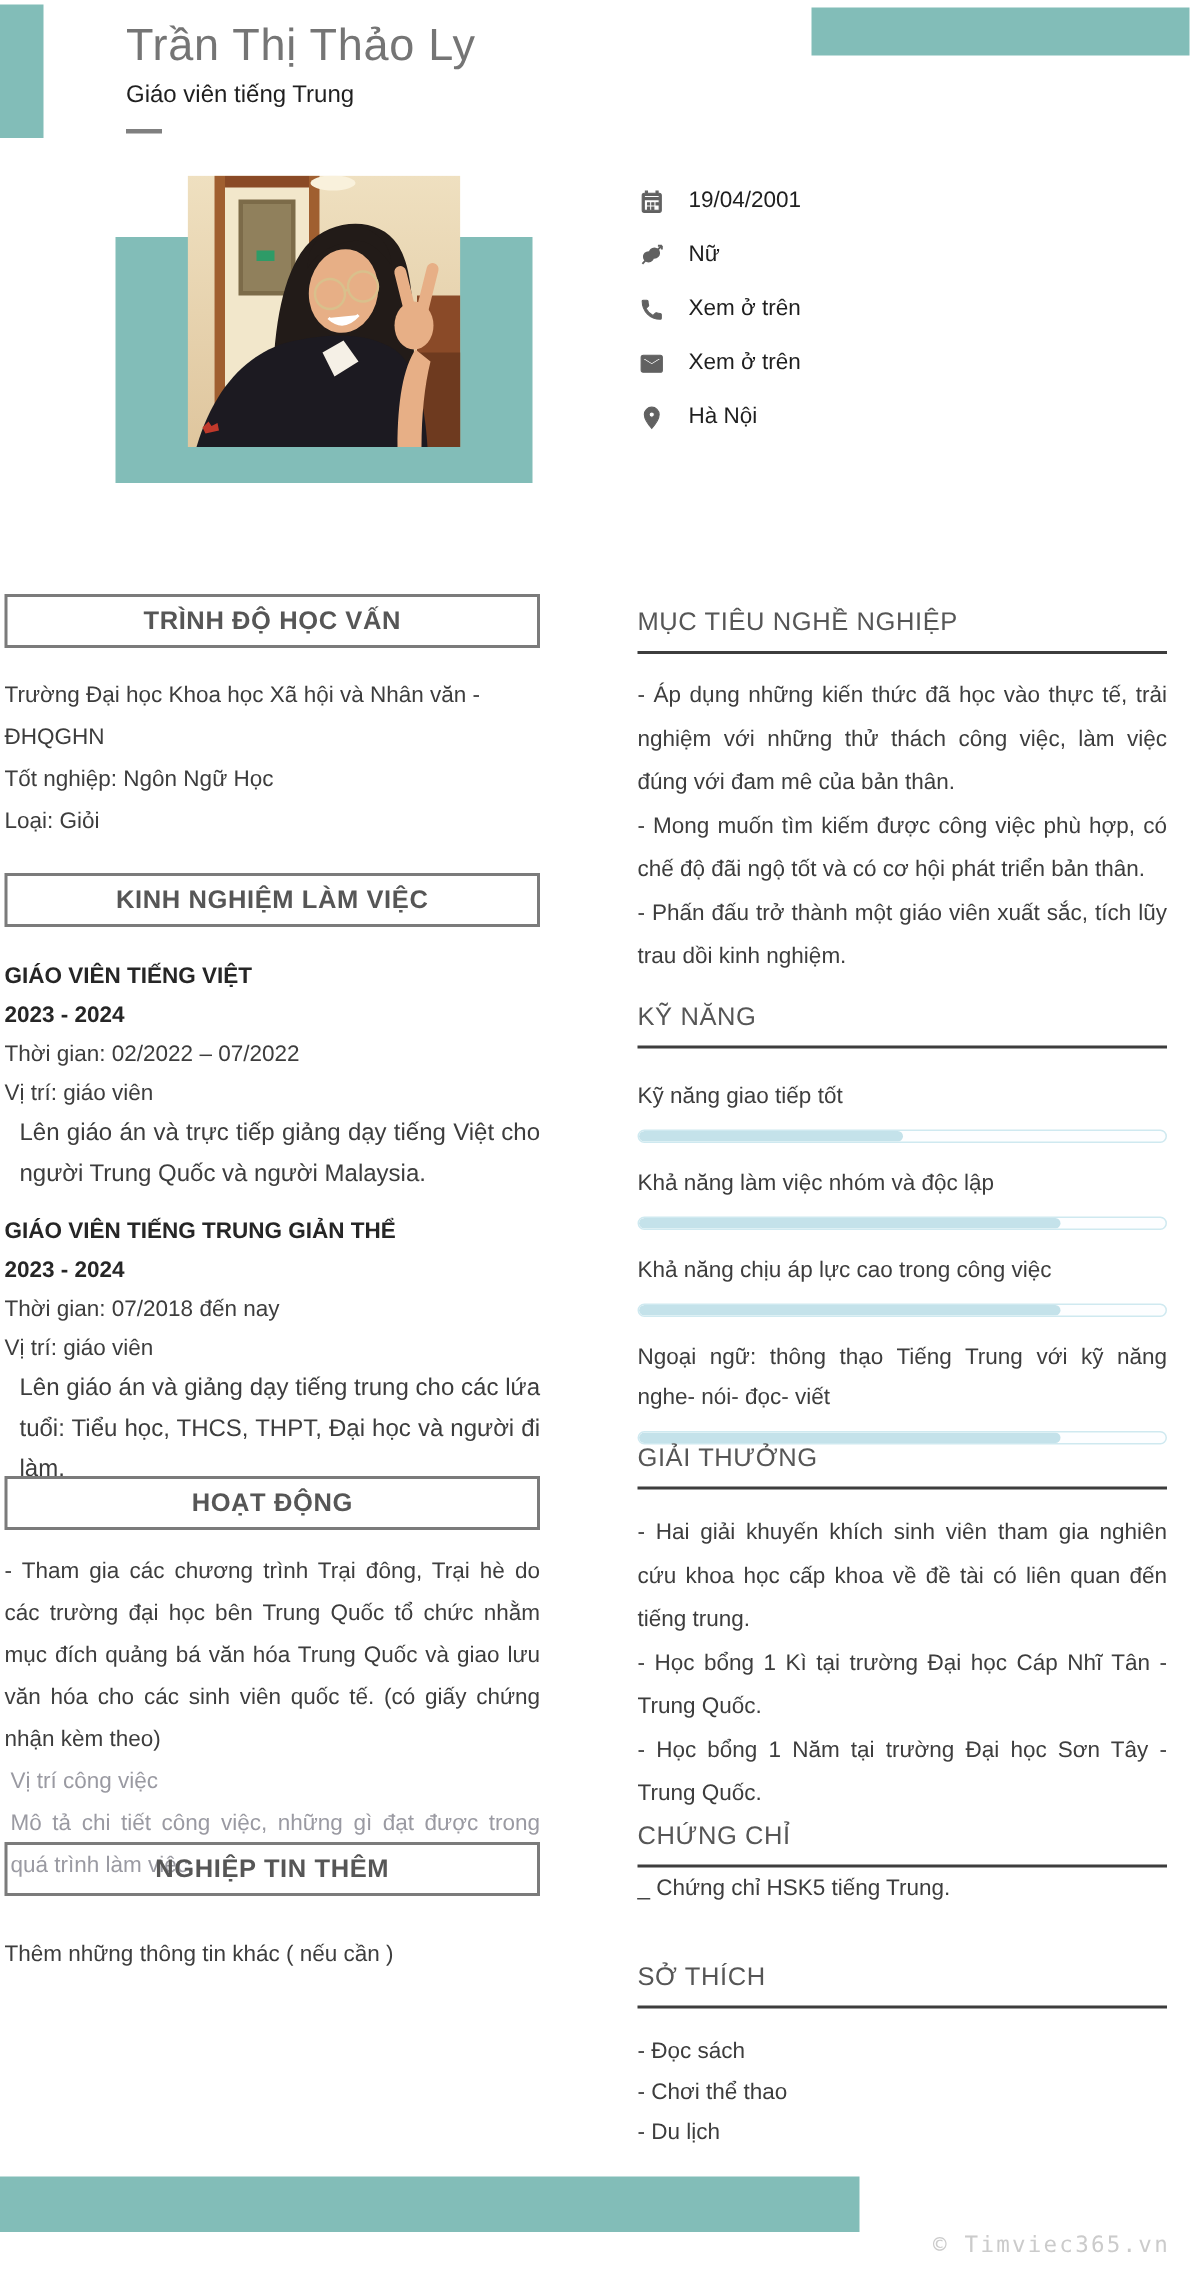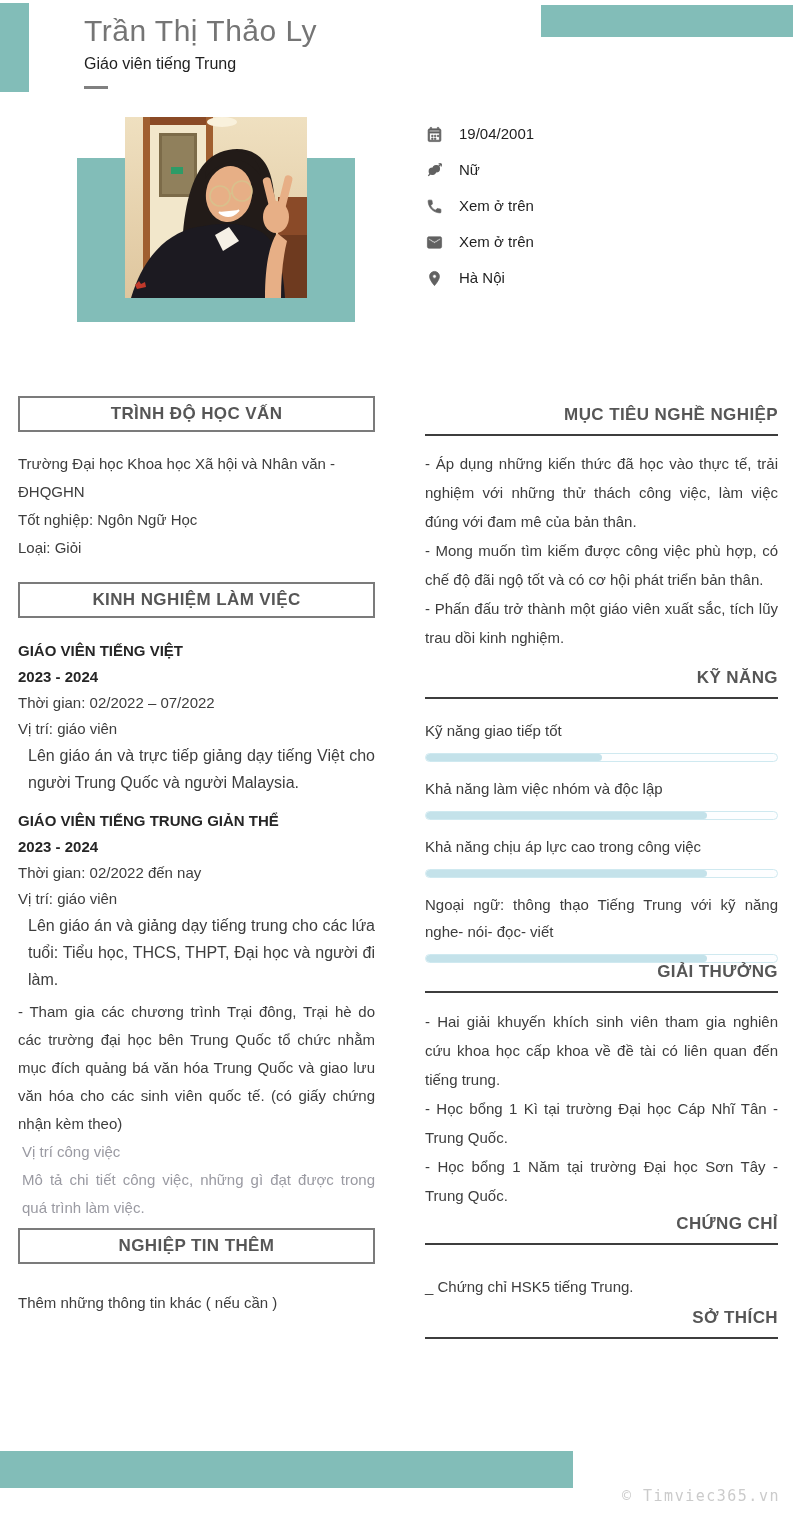--- a/index.html
+++ b/index.html
@@ -30,54 +30,54 @@
   .photo svg{display:block;}
 
   
   .pinfo{position:absolute;left:425px;top:125px;display:flex;flex-direction:column;gap:16px;}
   .pinfo-row{display:flex;align-items:flex-start;gap:16px;height:20px;}
   .pinfo-row .ic{width:18px;height:18px;display:flex;align-items:center;justify-content:center;}
   .pinfo-row .ic svg{width:17px;height:17px;fill:#616161;stroke:#616161;}
   .pinfo-row .val{font-size:15px;color:#1f1f1f;}
 
   
-  .lcol{position:absolute;left:18px;width:357px;}
+  .lcol{position:absolute;left:3px;width:357px;}
   .boxed-heading{width:357px;height:36px;border:2px solid var(--box-border);
     display:flex;align-items:center;justify-content:center;
     font-size:17px;font-weight:bold;color:var(--heading);letter-spacing:.4px;}
   .l-body{font-size:15px;color:var(--body);}
   .edu-lines{margin-top:18px;line-height:28px;}
   .exp-body{margin-top:20px;}
   .job{margin-bottom:12px;}
   .job .jt{font-weight:bold;color:#262626;font-size:15px;line-height:26px;}
   .job .jy{font-weight:bold;color:#262626;font-size:15px;line-height:26px;}
   .job .jl{font-size:15px;color:var(--body);line-height:26px;}
   .job .jd{font-size:16px;color:var(--body);line-height:27px;padding-left:10px;text-align:justify;}
   .act-body{margin-top:14px;line-height:28px;}
   .act-text{text-align:justify;}
   .gray{color:var(--placeholder);}
   .gray-pos{padding-left:4px;}
   .gray-desc{padding-left:4px;text-align:justify;}
   .info-body{margin-top:26px;line-height:26px;}
 
   
   .rcol{position:absolute;left:425px;width:353px;}
-  .r-heading{font-size:17px;font-weight:bold;color:var(--heading);text-align:right;letter-spacing:.4px;}
+  .r-heading{font-size:17px;font-weight:normal;color:var(--heading);text-align:left;letter-spacing:.4px;}
   .r-underline{width:100%;height:2px;background:var(--underline);margin-top:9px;}
   .r-body{font-size:15px;color:var(--body);}
   .obj-body{margin-top:13px;line-height:29px;}
   .obj-body p{text-align:justify;}
   .skills-body{margin-top:18px;}
   .skill{margin-bottom:13px;}
   .skill-label{font-size:15px;color:var(--body);line-height:27px;text-align:justify;margin-bottom:9px;}
   .skill-track{width:353px;height:9px;border:1px solid var(--skill-border);border-radius:5px;background:#fdfeff;overflow:hidden;}
   .skill-fill{height:100%;background:var(--skill-fill);border-radius:5px;}
   .awards-body{margin-top:14px;line-height:29px;}
   .awards-body p{text-align:justify;}
-  .cert-body{margin-top:28px;line-height:27px;}
+  .cert-body{margin-top:0;line-height:27px;}
   .hob-body{margin-top:15px;line-height:27px;}
 
   
   .footer-bar{position:absolute;left:0;top:1451px;width:573px;height:37px;background:var(--accent);}
   .watermark{position:absolute;left:622px;top:1487px;font-family:"DejaVu Sans Mono",monospace;
     font-size:15px;color:var(--watermark);letter-spacing:1.5px;}
 </style>
 </head>
 <body>
 
@@ -198,28 +198,29 @@
       <div class="job">
         <div class="jt">GIÁO VIÊN TIẾNG VIỆT</div>
         <div class="jy">2023 - 2024</div>
         <div class="jl">Thời gian: 02/2022 – 07/2022</div>
         <div class="jl">Vị trí: giáo viên</div>
         <div class="jd">Lên giáo án và trực tiếp giảng dạy tiếng Việt cho người Trung Quốc và người Malaysia.</div>
       </div>
       <div class="job">
         <div class="jt">GIÁO VIÊN TIẾNG TRUNG GIẢN THỂ</div>
         <div class="jy">2023 - 2024</div>
-        <div class="jl">Thời gian: 02/2022 đến nay</div>
+        <div class="jl">Thời gian: 07/2018 đến nay</div>
         <div class="jl">Vị trí: giáo viên</div>
         <div class="jd">Lên giáo án và giảng dạy tiếng trung cho các lứa tuổi: Tiểu học, THCS, THPT, Đại học và người đi làm.</div>
       </div>
     </div>
   </div>
 
   <div class="lcol" style="top:984px;">
+    <div class="boxed-heading">HOẠT ĐỘNG</div>
     <div class="l-body act-body">
       <div class="act-text">- Tham gia các chương trình Trại đông, Trại hè do các trường đại học bên Trung Quốc tổ chức nhằm mục đích quảng bá văn hóa Trung Quốc và giao lưu văn hóa cho các sinh viên quốc tế. (có giấy chứng nhận kèm theo)</div>
       <div class="gray gray-pos">Vị trí công việc</div>
       <div class="gray gray-desc">Mô tả chi tiết công việc, những gì đạt được trong quá trình làm việc.</div>
     </div>
   </div>
 
   <div class="lcol" style="top:1228px;">
     <div class="boxed-heading">NGHIỆP TIN THÊM</div>
     <div class="l-body info-body">Thêm những thông tin khác ( nếu cần )</div>
@@ -280,18 +281,23 @@
     <div class="r-heading">CHỨNG CHỈ</div>
     <div class="r-underline"></div>
     <div class="r-body cert-body">
       <p>_ Chứng chỉ HSK5 tiếng Trung.</p>
     </div>
   </div>
 
   <div class="rcol" style="top:1308px;">
     <div class="r-heading">SỞ THÍCH</div>
     <div class="r-underline"></div>
+    <div class="r-body hob-body">
+      <p>- Đọc sách</p>
+      <p>- Chơi thể thao</p>
+      <p>- Du lịch</p>
+    </div>
   </div>
 
   <div class="footer-bar"></div>
   <div class="watermark">© Timviec365.vn</div>
 
 </div>
 
 </body></html>

